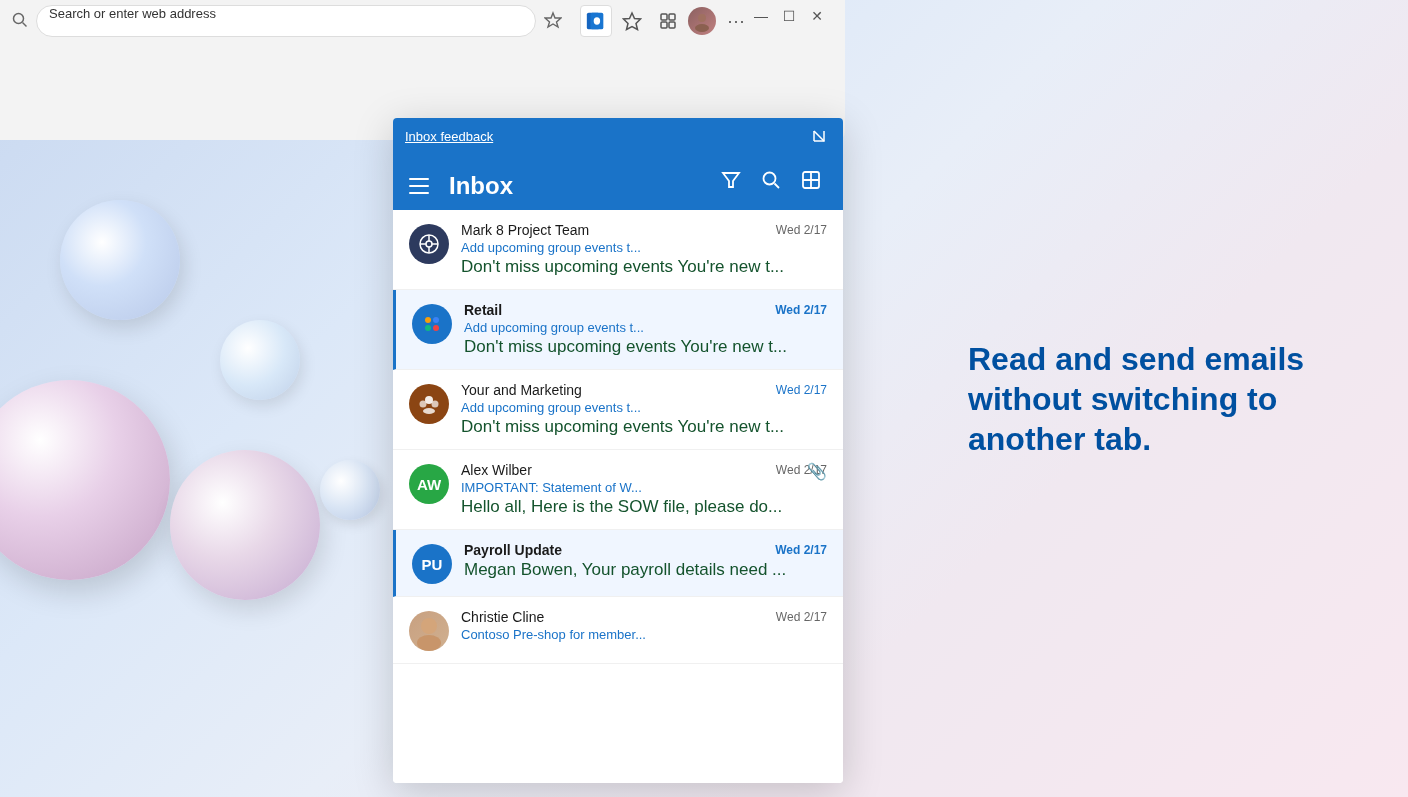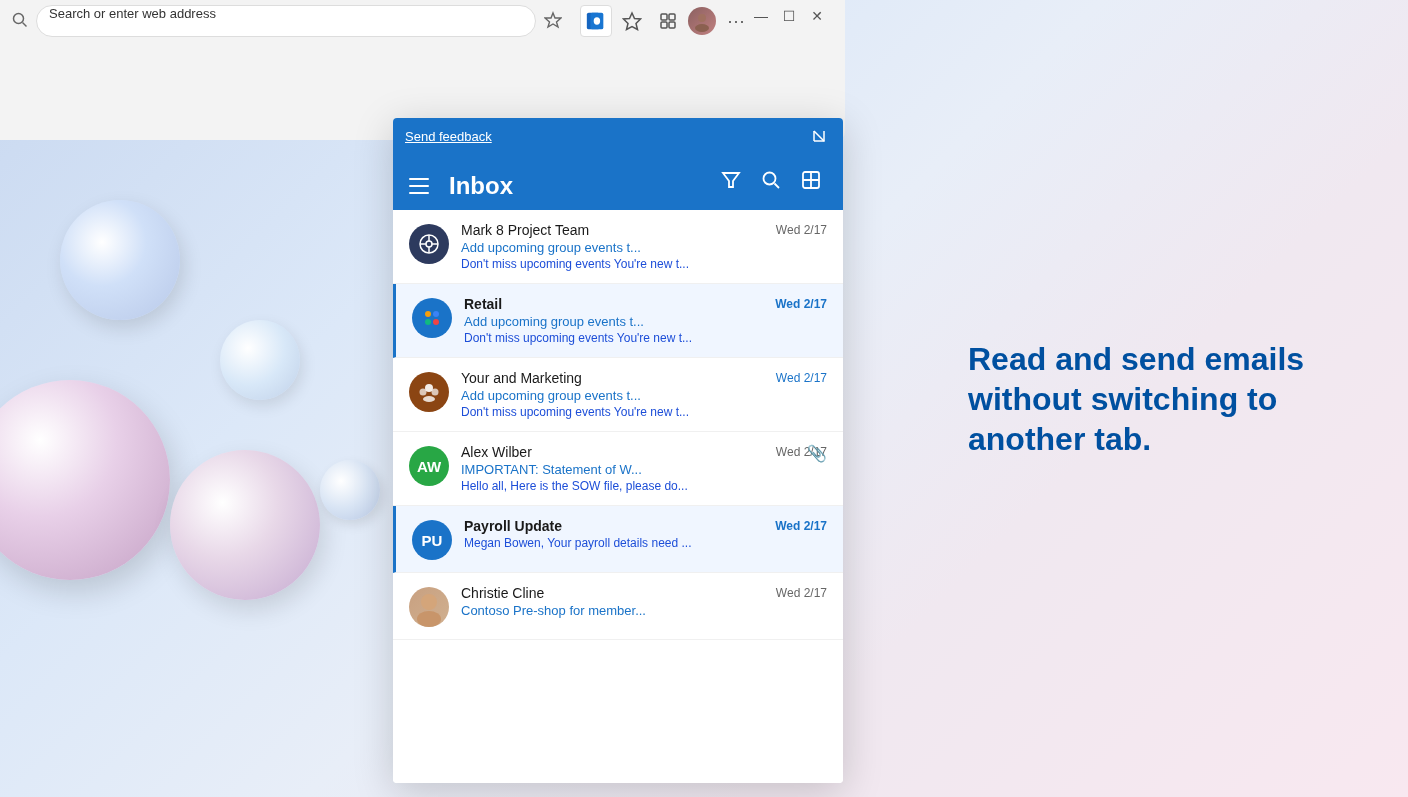--- a/index.html
+++ b/index.html
@@ -340,22 +340,22 @@
     .email-subject {
       font-size: 13px;
       color: #1a73c8;
       white-space: nowrap;
       overflow: hidden;
       text-overflow: ellipsis;
       margin-bottom: 2px;
     }
 
     .email-preview {
-      font-size: 12px;
-      color: #1d4ed8;
+      font-size: 17px;
+      color: #14532d;
       white-space: nowrap;
       overflow: hidden;
       text-overflow: ellipsis;
     }
 
     .attachment-icon {
       position: absolute;
       right: 16px;
       top: 12px;
       color: #888;
@@ -458,21 +458,21 @@
   <h2>
     <span>Read and send emails</span><br>
     <span>without switching to</span><br>
     <span>another tab.</span>
   </h2>
 </div>
 
 <div class="outlook-panel">
 
   <div class="panel-topbar">
-    <span class="feedback-link">Send feedback</span>
+    <span class="feedback-link">Inbox feedback</span>
     <div class="expand-btn">
       <svg width="16" height="16" viewBox="0 0 16 16" fill="none" stroke="white" stroke-width="1.5">
         <polyline points="3,13 13,13 13,3"></polyline>
         <polyline points="3,3 3,13"></polyline>
         <line x1="3" y1="3" x2="13" y2="13"></line>
       </svg>
     </div>
   </div>
 
   <div class="panel-header">

